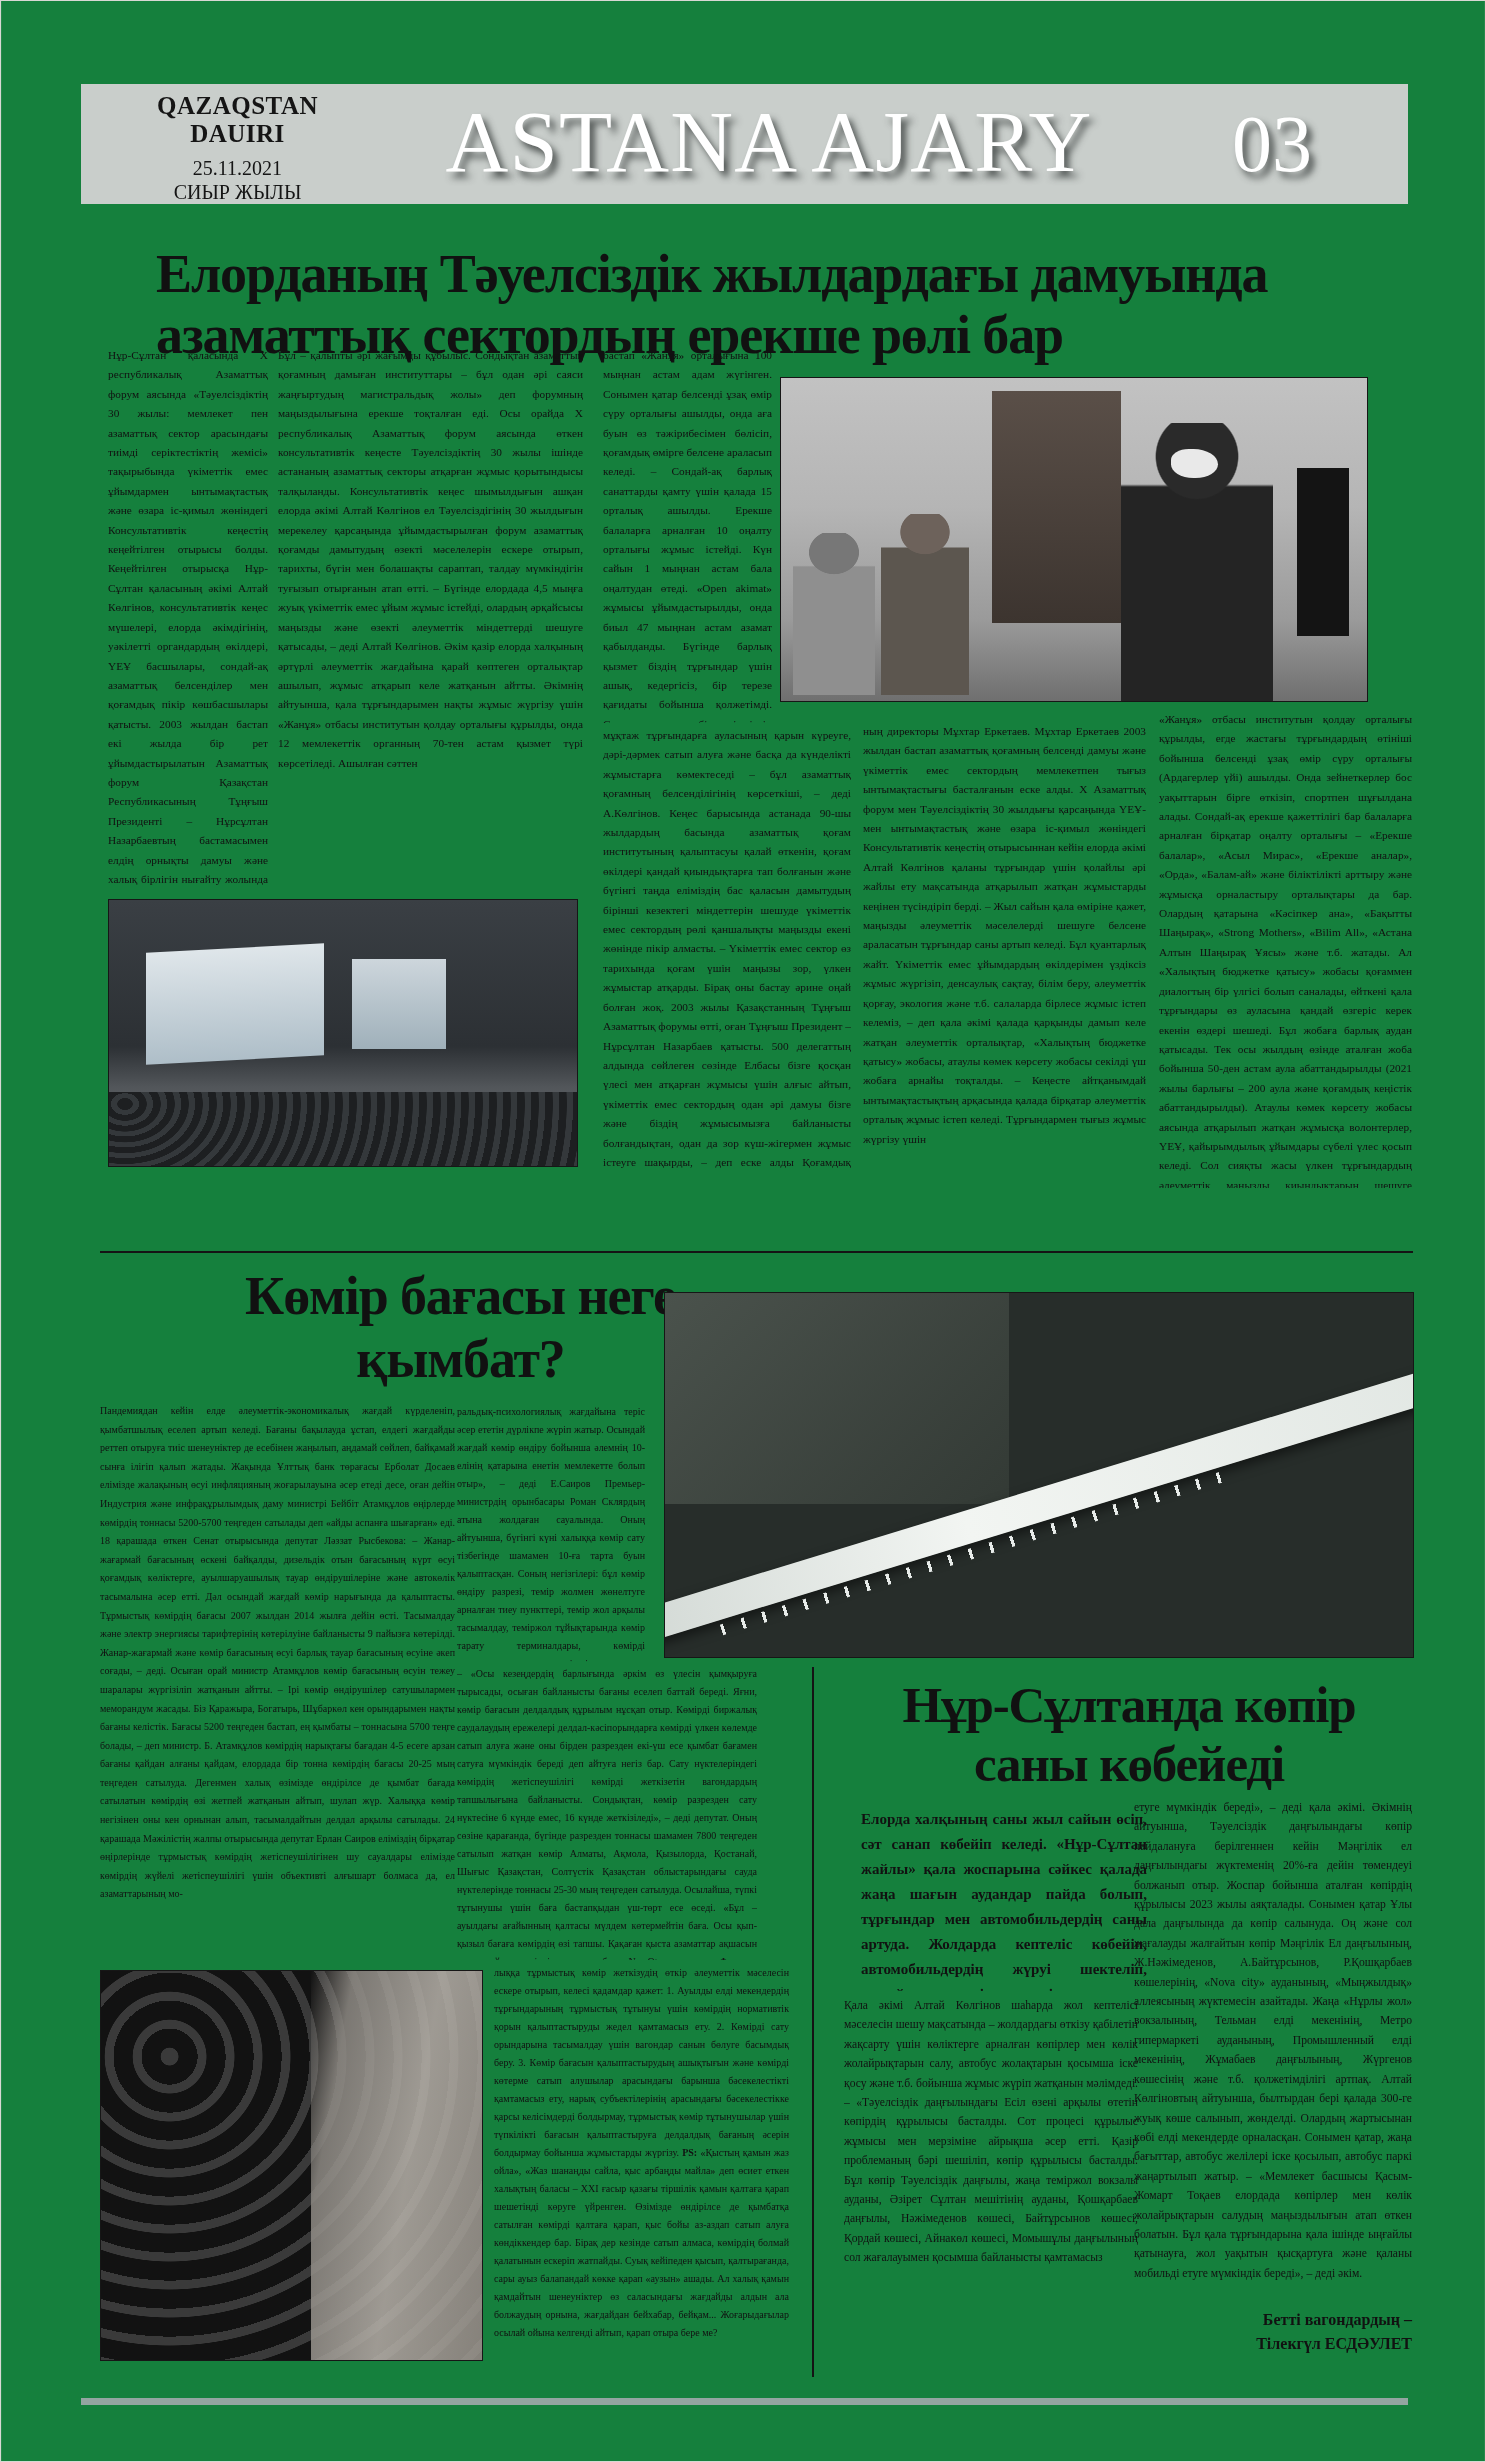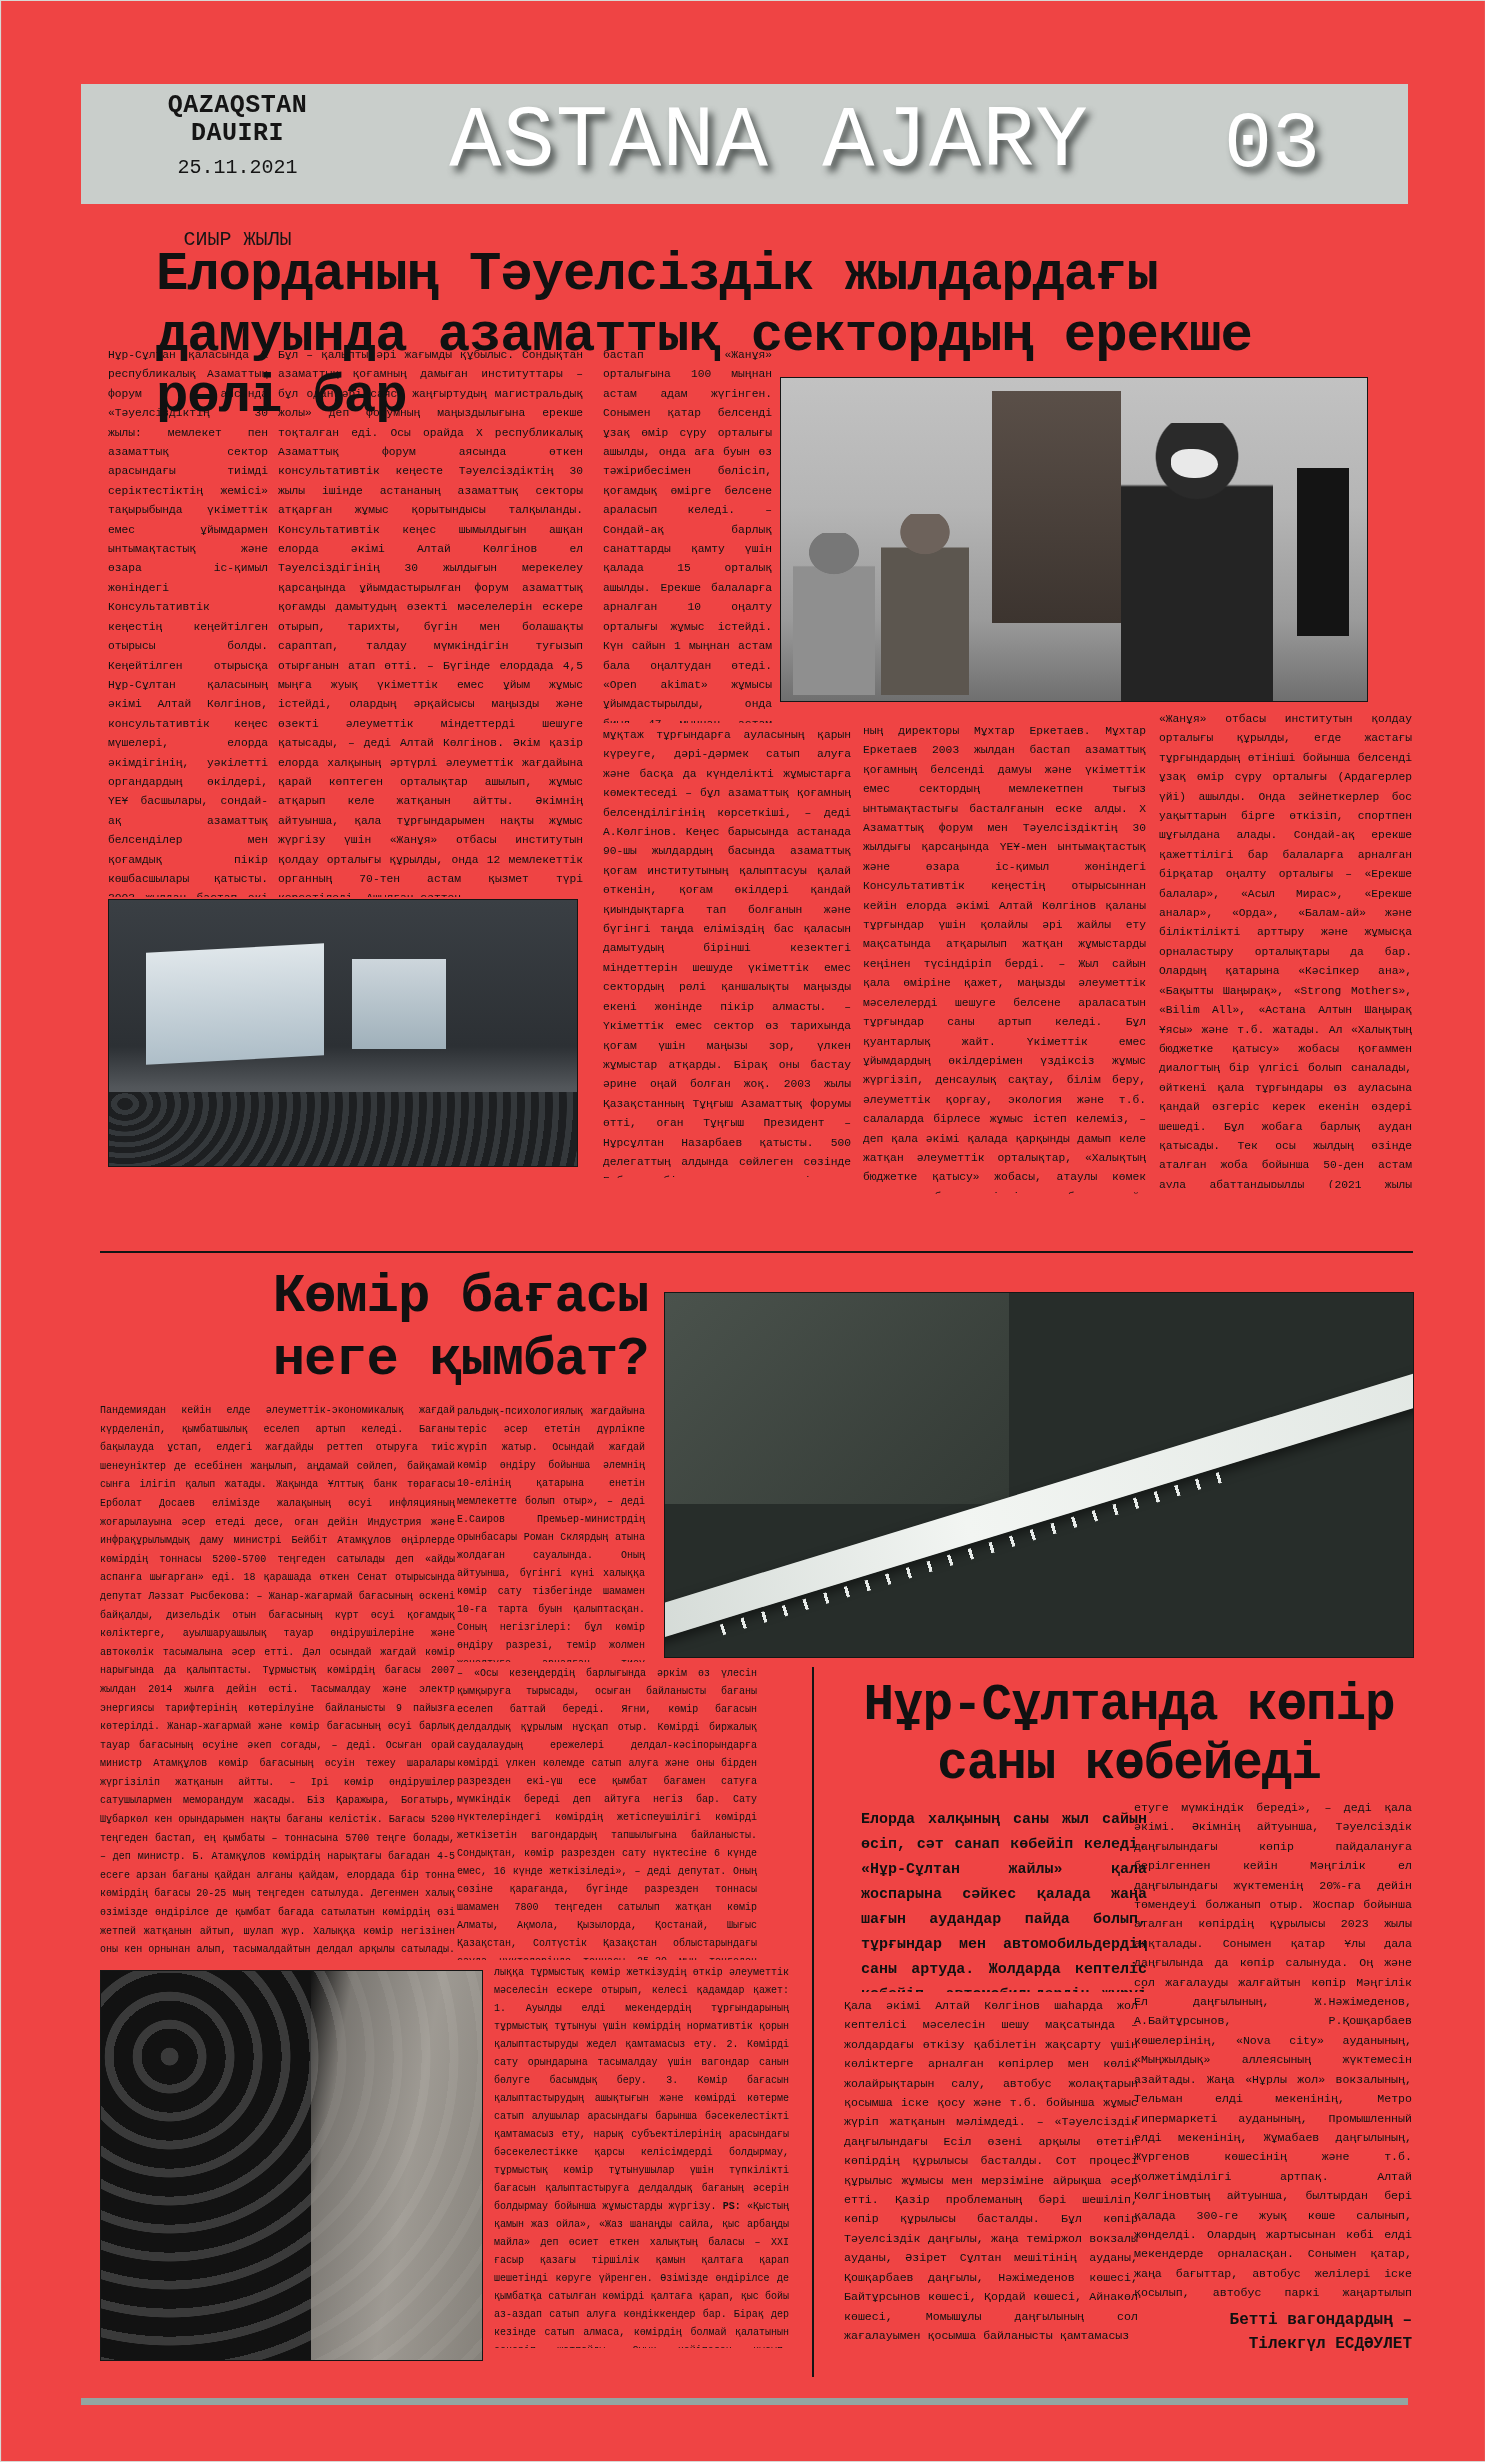--- a/index.html
+++ b/index.html
@@ -1,23 +1,23 @@
 <!DOCTYPE html>
 <html style="font-size:8.6px"><head>
 <meta charset="utf-8">
 <style>
   html,body{margin:0;padding:0;background:#e8e8e6;}
-  .page{position:relative;width:1486px;height:2462px;background:#ef4444;margin:0 auto;
-        font-family:Liberation Mono, monospace;color:#111;overflow:hidden;
+  .page{position:relative;width:1486px;height:2462px;background:#15803d;margin:0 auto;
+        font-family:Liberation Serif, serif;color:#111;overflow:hidden;
         box-shadow:inset 0 0 0 1.1px #d8d8d4;}
   .band{position:absolute;left:81px;top:84px;width:1327px;height:120px;background:#c9cecb;}
   .logo{position:absolute;left:111px;top:92px;width:253px;text-align:center;color:#151515;}
   .logo .l1,.logo .l2{font-size:25px;font-weight:bold;letter-spacing:0.5px;line-height:28px;}
   .logo .dt{font-size:20px;line-height:24px;margin-top:7.5px;}
-  .logo .yr{font-size:20px;line-height:24px;margin-top:48px;}
+  .logo .yr{font-size:20px;line-height:24px;}
   .mast{position:absolute;left:386px;top:91px;width:766px;text-align:center;color:#ffffff;
         font-size:87px;line-height:102px;letter-spacing:1.1px;
         text-shadow:4.9px 6px 7.5px rgba(40,45,44,.78);white-space:nowrap;}
   .pageno{position:absolute;left:1202px;top:96px;width:140px;text-align:center;color:#ffffff;
         font-size:80px;line-height:97px;text-shadow:4.9px 6px 7.5px rgba(40,45,44,.78);}
   .h1{position:absolute;left:156px;top:244px;width:1175px;font-weight:bold;
       font-size:54px;line-height:61px;letter-spacing:-1.1px;font-stretch:condensed;}
   .h2{position:absolute;left:210px;top:1265px;width:501px;text-align:center;font-weight:bold;
       font-size:54px;line-height:63px;letter-spacing:-1.1px;font-stretch:condensed;}
   .h3{position:absolute;left:846px;top:1676px;width:566px;text-align:center;font-weight:bold;

